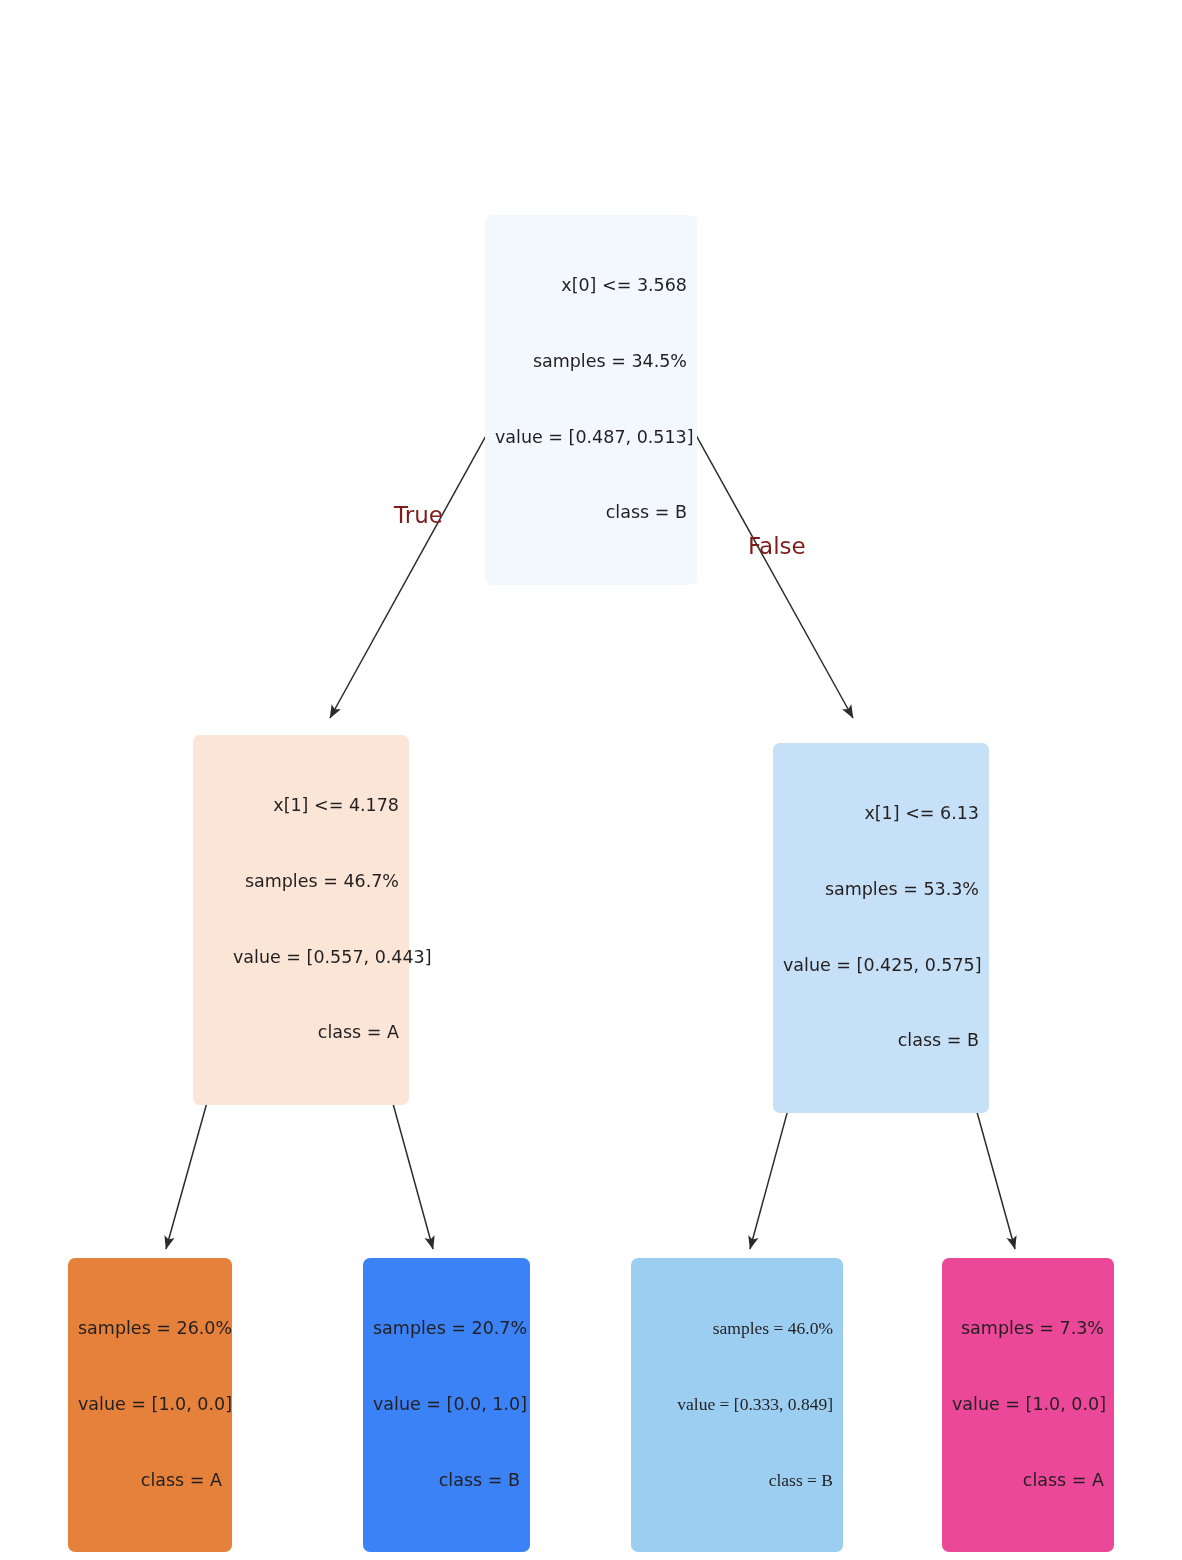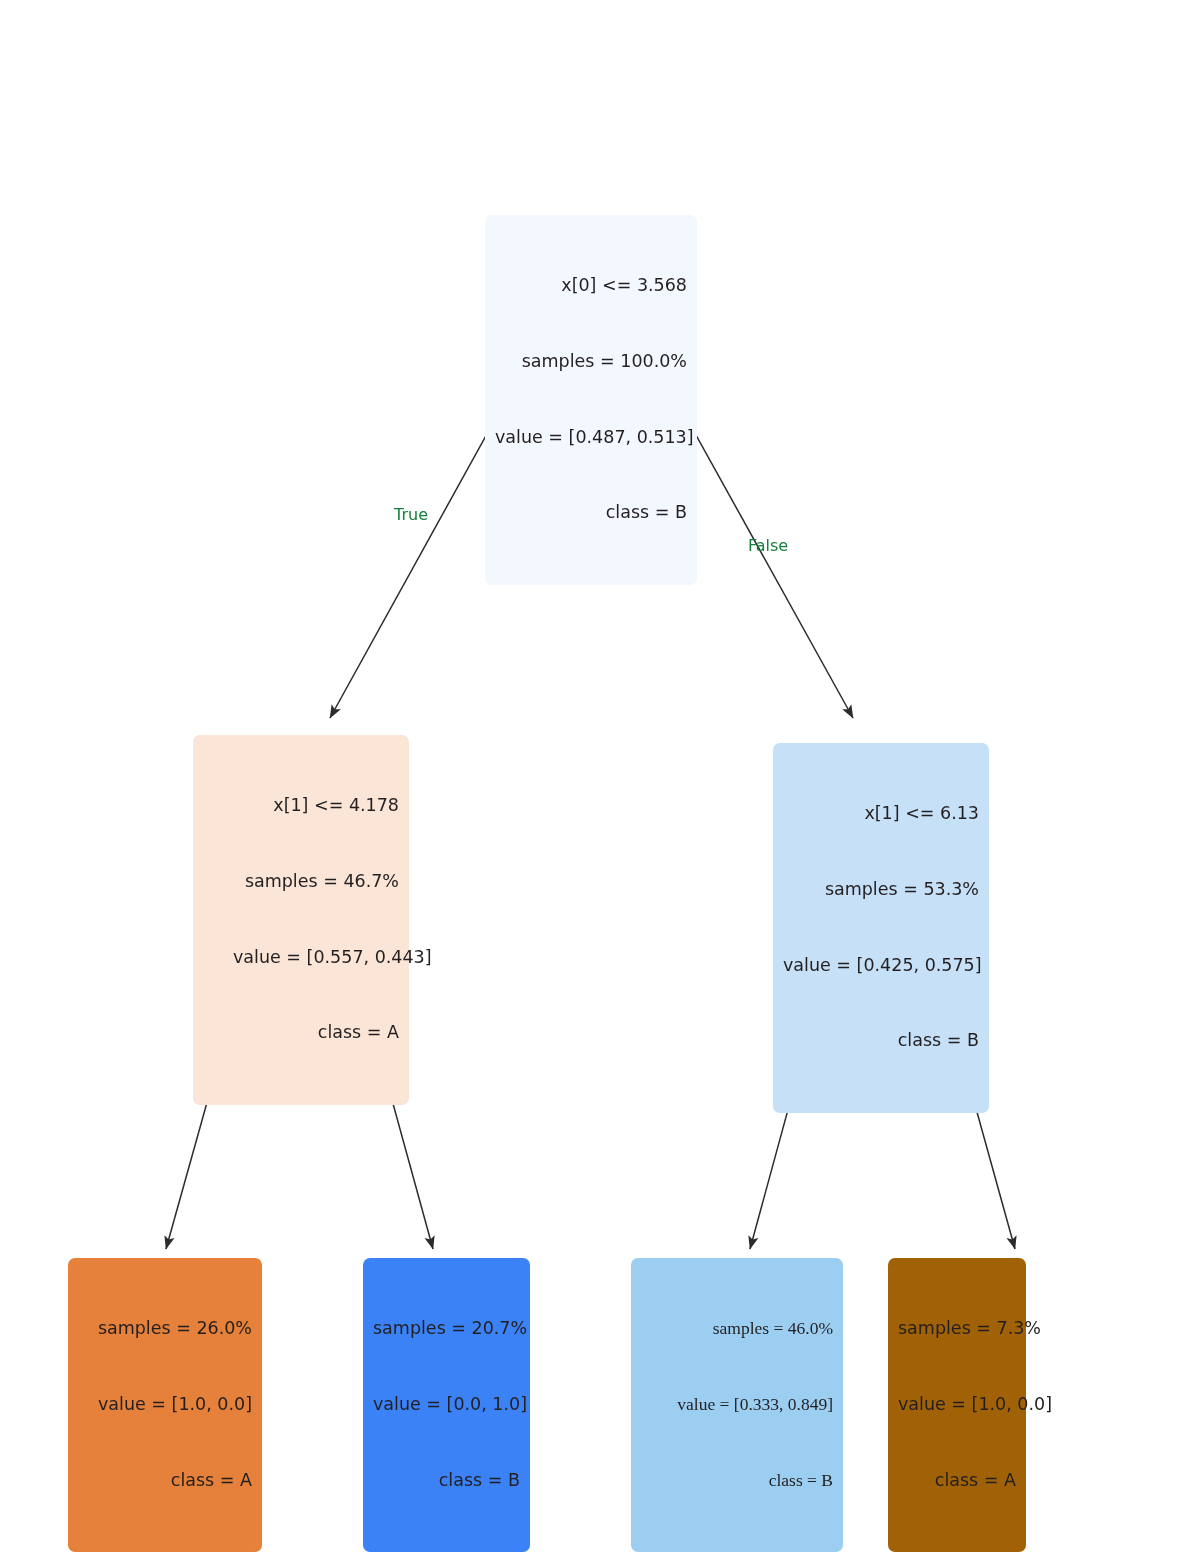--- a/index.html
+++ b/index.html
@@ -38,22 +38,22 @@
     font-size: 17.5px;
     line-height: 25.2px;
     padding: 8px 10px 9px 10px;
     white-space: pre;
   }
   .node-line {
     display: block;
   }
   .edge-label {
     position: absolute;
-    font-size: 16px;
-    color: #15803d;
+    font-size: 23px;
+    color: #7f1d1d;
     line-height: 20px;
     white-space: pre;
   }
 </style>
 </head>
 <body style="background: rgb(255, 255, 255);">
 
 <div id="tree-canvas">
 
   <svg class="edges-layer" viewBox="0 0 1182 1560" width="1182" height="1560">
@@ -83,58 +83,58 @@
       <line x1="864" y1="831" x2="750" y2="1249" stroke="#2b2b2b" stroke-width="1.5" marker-end="url(#arrowhead)"></line>
     </g>
 
     <g>
       <line x1="899" y1="831" x2="1015" y2="1249" stroke="#2b2b2b" stroke-width="1.5" marker-end="url(#arrowhead)"></line>
     </g>
   </svg>
 
   <div class="tree-node" id="node-root" style="left: 485px; top: 215px; width: 212px; background: rgb(243, 248, 254);">
     <span class="node-line">x[0] &lt;= 3.568</span>
-    <span class="node-line">samples = 100.0%</span>
+    <span class="node-line">samples = 34.5%</span>
     <span class="node-line">value = [0.487, 0.513]</span>
     <span class="node-line">class = B</span>
   </div>
 
   <div class="tree-node" id="node-left-internal" style="left: 193px; top: 735px; width: 216px; background: rgb(250, 229, 215); padding-left: 40px;">
     <span class="node-line">x[1] &lt;= 4.178</span>
     <span class="node-line">samples = 46.7%</span>
     <span class="node-line">value = [0.557, 0.443]</span>
     <span class="node-line">class = A</span>
   </div>
 
   <div class="tree-node" id="node-right-internal" style="left: 773px; top: 735px; width: 216px; background: rgb(198, 224, 247); margin-top: 8px;">
     <span class="node-line">x[1] &lt;= 6.13</span>
     <span class="node-line">samples = 53.3%</span>
     <span class="node-line">value = [0.425, 0.575]</span>
     <span class="node-line">class = B</span>
   </div>
 
-  <div class="tree-node" id="node-leaf-1" style="left: 68px; top: 1258px; width: 194px; background: rgb(229, 129, 58);">
+  <div class="tree-node" id="node-leaf-1" style="left: 68px; top: 1258px; width: 164px; background: rgb(229, 129, 58);">
     <span class="node-line">samples = 26.0%</span>
     <span class="node-line">value = [1.0, 0.0]</span>
     <span class="node-line">class = A</span>
   </div>
 
   <div class="tree-node" id="node-leaf-2" style="left: 363px; top: 1258px; width: 167px; background: #3b82f6;">
     <span class="node-line">samples = 20.7%</span>
     <span class="node-line">value = [0.0, 1.0]</span>
     <span class="node-line">class = B</span>
   </div>
 
   <div class="tree-node" id="node-leaf-3" style="left: 631px; top: 1258px; width: 212px; background: rgb(156, 206, 242); font-family: Liberation Serif, serif;">
     <span class="node-line">samples = 46.0%</span>
     <span class="node-line">value = [0.333, 0.849]</span>
     <span class="node-line">class = B</span>
   </div>
 
-  <div class="tree-node" id="node-leaf-4" style="left: 888px; top: 1258px; width: 138px; background: #a16207;">
+  <div class="tree-node" id="node-leaf-4" style="left: 942px; top: 1258px; width: 172px; background: #ec4899;">
     <span class="node-line">samples = 7.3%</span>
     <span class="node-line">value = [1.0, 0.0]</span>
     <span class="node-line">class = A</span>
   </div>
 
   <div class="edge-label" style="left:394px; top:505px;">True</div>
 
   <div class="edge-label" style="left:748px; top:505px;margin-top:31px;">False</div>
 
 </div>

